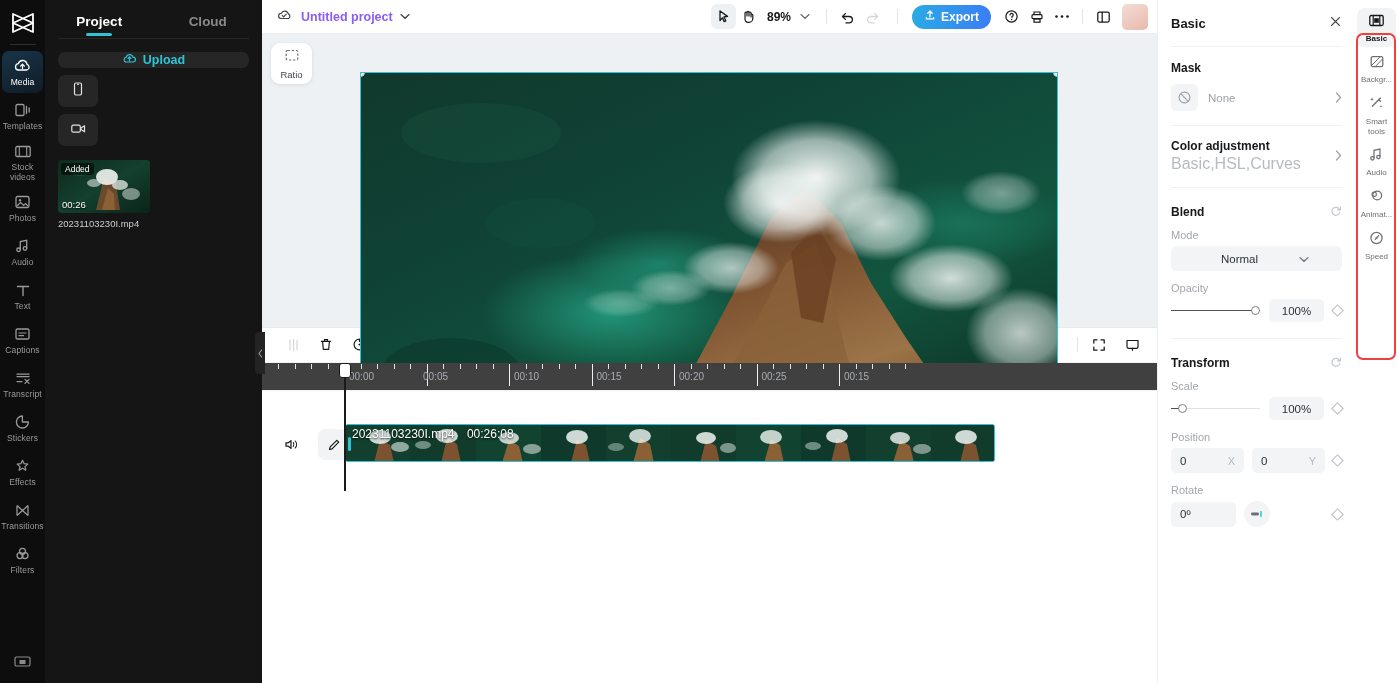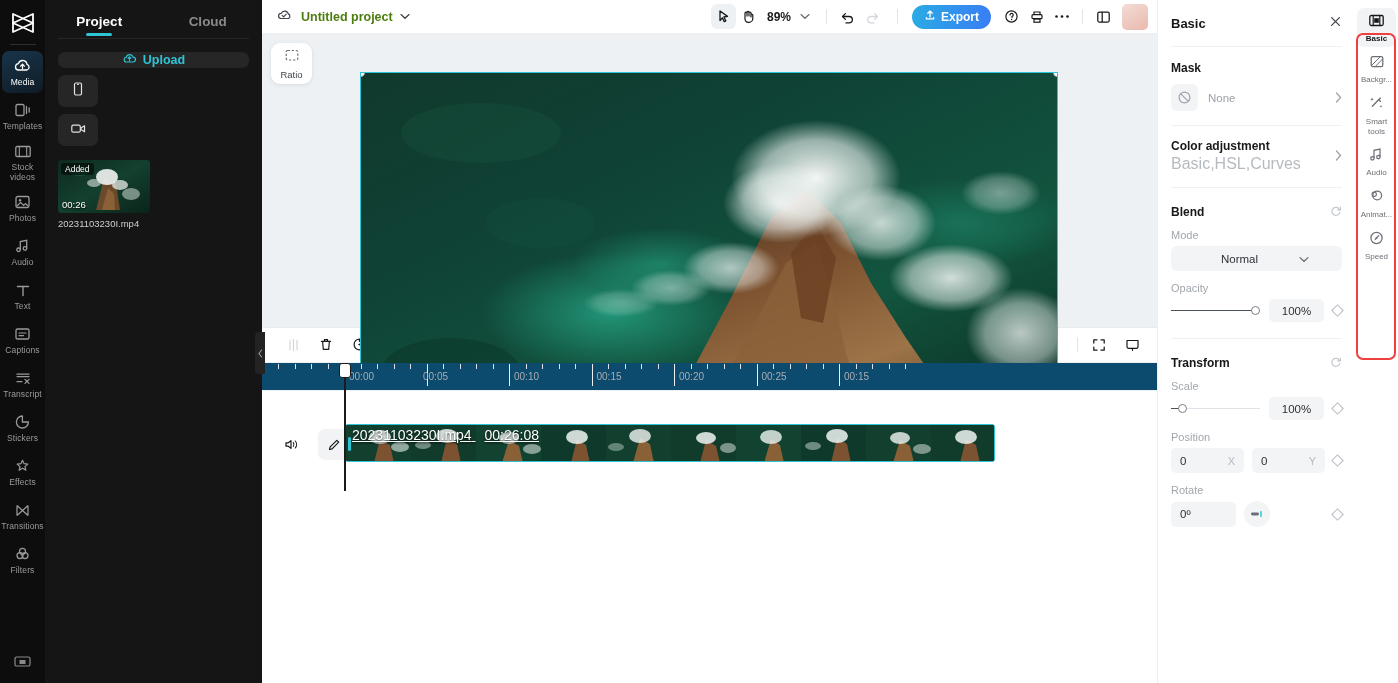--- a/index.html
+++ b/index.html
@@ -81,21 +81,21 @@
 
   
   .center { flex: 1; height: 683px; display: flex; flex-direction: column;
             background: #fff; position: relative; min-width: 0; }
 
   
   .topbar {
     height: 34px; display: flex; align-items: center; flex-shrink: 0;
     padding: 0 9px 0 14px; border-bottom: 1px solid #edeef0; background: #fff;
   }
-  .proj-name { font-size: 12.5px; font-weight: bold; color: #4d7c0f; margin-left: 8px; }
+  .proj-name { font-size: 12.5px; font-weight: bold; color: #8b5cf6; margin-left: 8px; }
   .tb-spacer { flex: 1; }
   .tb-ico {
     width: 25px; height: 25px; border-radius: 6px; display: flex;
     align-items: center; justify-content: center; cursor: pointer;
   }
   .tb-ico.sel { background: #edf1f4; }
   .zoomlbl { font-size: 12px; font-weight: bold; color: #17181a; margin: 0 2px 0 6px; }
   .tb-vbar { width: 1px; height: 15px; background: #e2e4e7; margin: 0 8px; }
   .btn-export {
     height: 24px; padding: 0 12px; border-radius: 13px;
@@ -157,42 +157,42 @@
   .tcode.dim { color: #a9adb3; font-weight: normal; }
   .tsep { color: #d3d6da; margin: 0 5px; font-size: 11.5px; }
   .zoom-track {
     width: 62px; height: 2px; background: #dde0e4; border-radius: 2px; margin: 0 8px;
     cursor: pointer;
   }
   .tt-ico.act { background: #d2f6fb; border-radius: 6px; }
 
   
   .ruler {
-    height: 28px; flex-shrink: 0; position: relative; background: #0c4a6e;
+    height: 28px; flex-shrink: 0; position: relative; background: #404040;
     border-bottom: 1px solid #f0f1f3; overflow: hidden;
   }
   .tick { position: absolute; top: 1px; width: 1px; height: 5px; background: #e0e3e6; }
   .tick.maj { height: 22px; top: 1px; background: #edeff1; }
   .rlbl { position: absolute; top: 8px; font-size: 10px; color: #a9adb3; padding-left: 5px; }
 
   
   .tracks { flex: 1; background: #fff; position: relative; min-height: 0; }
   .track-row { position: absolute; left: 0; top: 37px; height: 34px; display: flex;
                align-items: center; }
   .tr-ico { width: 26px; height: 26px; display: flex; align-items: center;
             justify-content: center; cursor: pointer; }
   .tr-ico.box { background: #f1f3f5; border-radius: 7px; width: 31px; height: 31px; }
   .clip {
     position: absolute; left: 83px; top: 33px; width: 650px; height: 38px;
     border: 1.5px solid #2ec4d6; border-radius: 3px; overflow: hidden;
     background: #123021; cursor: pointer;
   }
   .clip-lbl {
-    position: absolute; left: 6px; top: 2px; color: #fff; font-size: 14px;
-    text-shadow: 0 1px 2px rgba(0,0,0,.8); white-space: nowrap; z-index: 2; text-decoration: underline;
+    position: absolute; left: 6px; top: 2px; color: #fff; font-size: 12px;
+    text-shadow: 0 1px 2px rgba(0,0,0,.8); white-space: nowrap; z-index: 2;
   }
   .clip-grip {
     position: absolute; left: 1.5px; top: 12px; width: 3px; height: 14px;
     background: #2ec4d6; border-radius: 2px; z-index: 3;
   }
   .playhead { position: absolute; left: 82px; top: -28px; width: 1.5px;
               height: 128px; background: #1b1b1b; z-index: 6; }
   .playhead-cap {
     position: absolute; left: -5.5px; top: 0; width: 12px; height: 15px;
     background: #fff; border: 1.6px solid #1b1b1b; border-radius: 3px;

